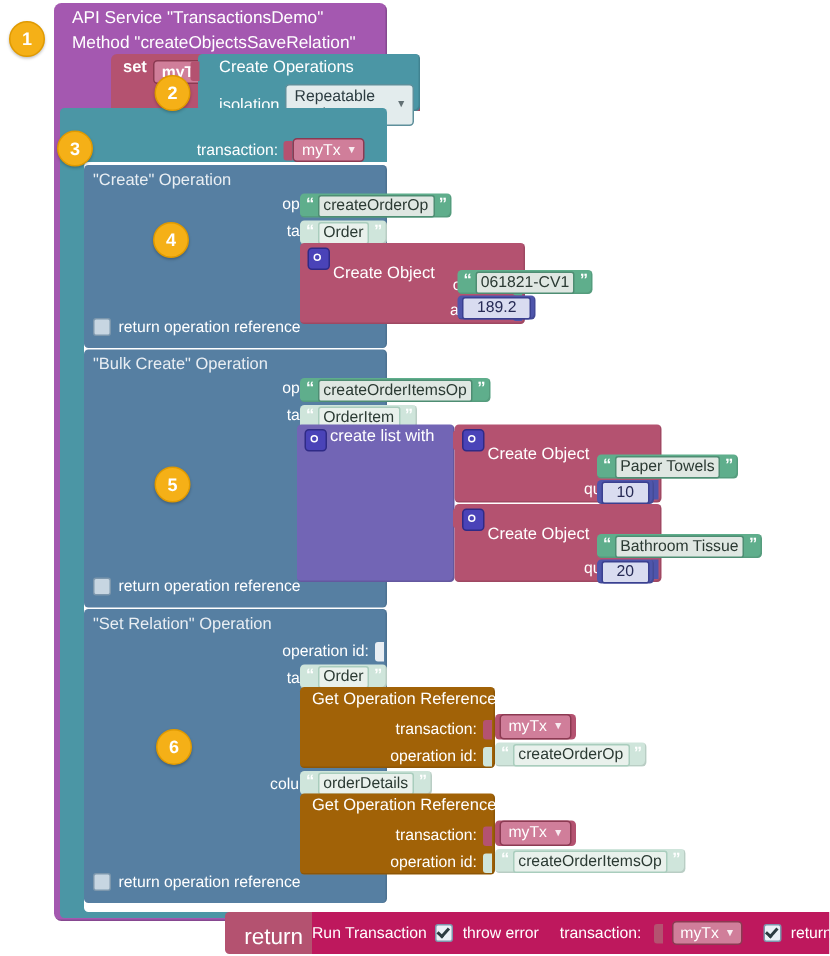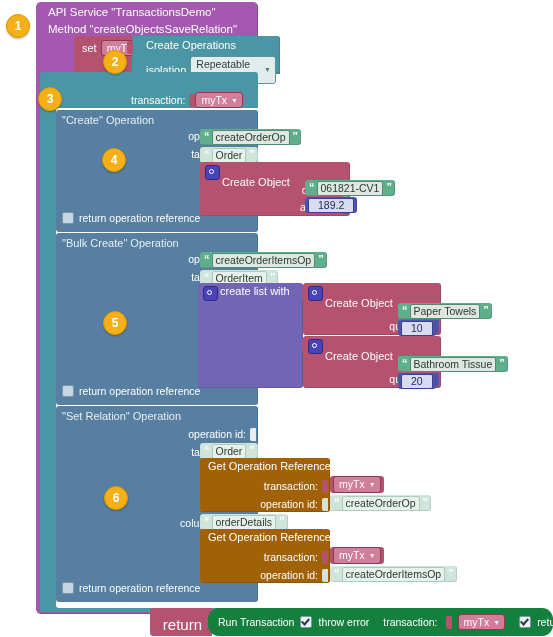--- a/index.html
+++ b/index.html
@@ -11,21 +11,21 @@
     font-size:11px;
     color:#ffffff;
     overflow:hidden;
     position:relative;
     -webkit-font-smoothing:antialiased;
   }
 
   
   .blk{position:absolute;box-sizing:border-box;}
   .lbl{color:#ffffff;white-space:nowrap;line-height:1;}
-  .row{display:flex;align-items:center;white-space:nowrap;}
+  .row{display:flex;white-space:nowrap;font-weight:bold;}
 
   
   .root-purple{
     left:36px;top:2px;width:222px;height:612px;
     background:#a458b0;border-radius:5px;
     box-shadow:inset -1px -1px 0 rgba(0,0,0,.18);
   }
   .root-title{position:absolute;left:12px;top:5px;font-size:11.5px;}
   .root-title2{position:absolute;left:12px;top:22px;font-size:11.5px;}
 
@@ -161,22 +161,22 @@
   .gref-title{position:absolute;left:8px;top:3px;font-size:11px;}
 
   
   .ret-rose{
     left:150px;top:608px;width:62px;height:28px;
     background:#b45270;border-radius:3px 0 0 3px;
   }
   .ret-rose .lbl{position:absolute;right:10px;top:9px;font-size:15px;}
   .run-tx{
     left:208px;top:608px;width:345px;height:28px;
-    background:#15803d;border-radius:11px;
-    display:flex;align-items:center;padding-left:10px;gap:6px;
+    background:#be185d;border-radius:0;
+    display:flex;align-items:center;gap:6px;
   }
   .run-tx .lbl{font-size:10.5px;}
 
   
   .notch{position:absolute;width:6px;height:13px;border-radius:2px 0 0 2px;}
   .badge{
     position:absolute;width:22px;height:22px;border-radius:50%;
     background:#f5b017;border:1px solid #e09a00;
     color:#ffffff;font-size:12px;font-weight:bold;
     display:flex;align-items:center;justify-content:center;

